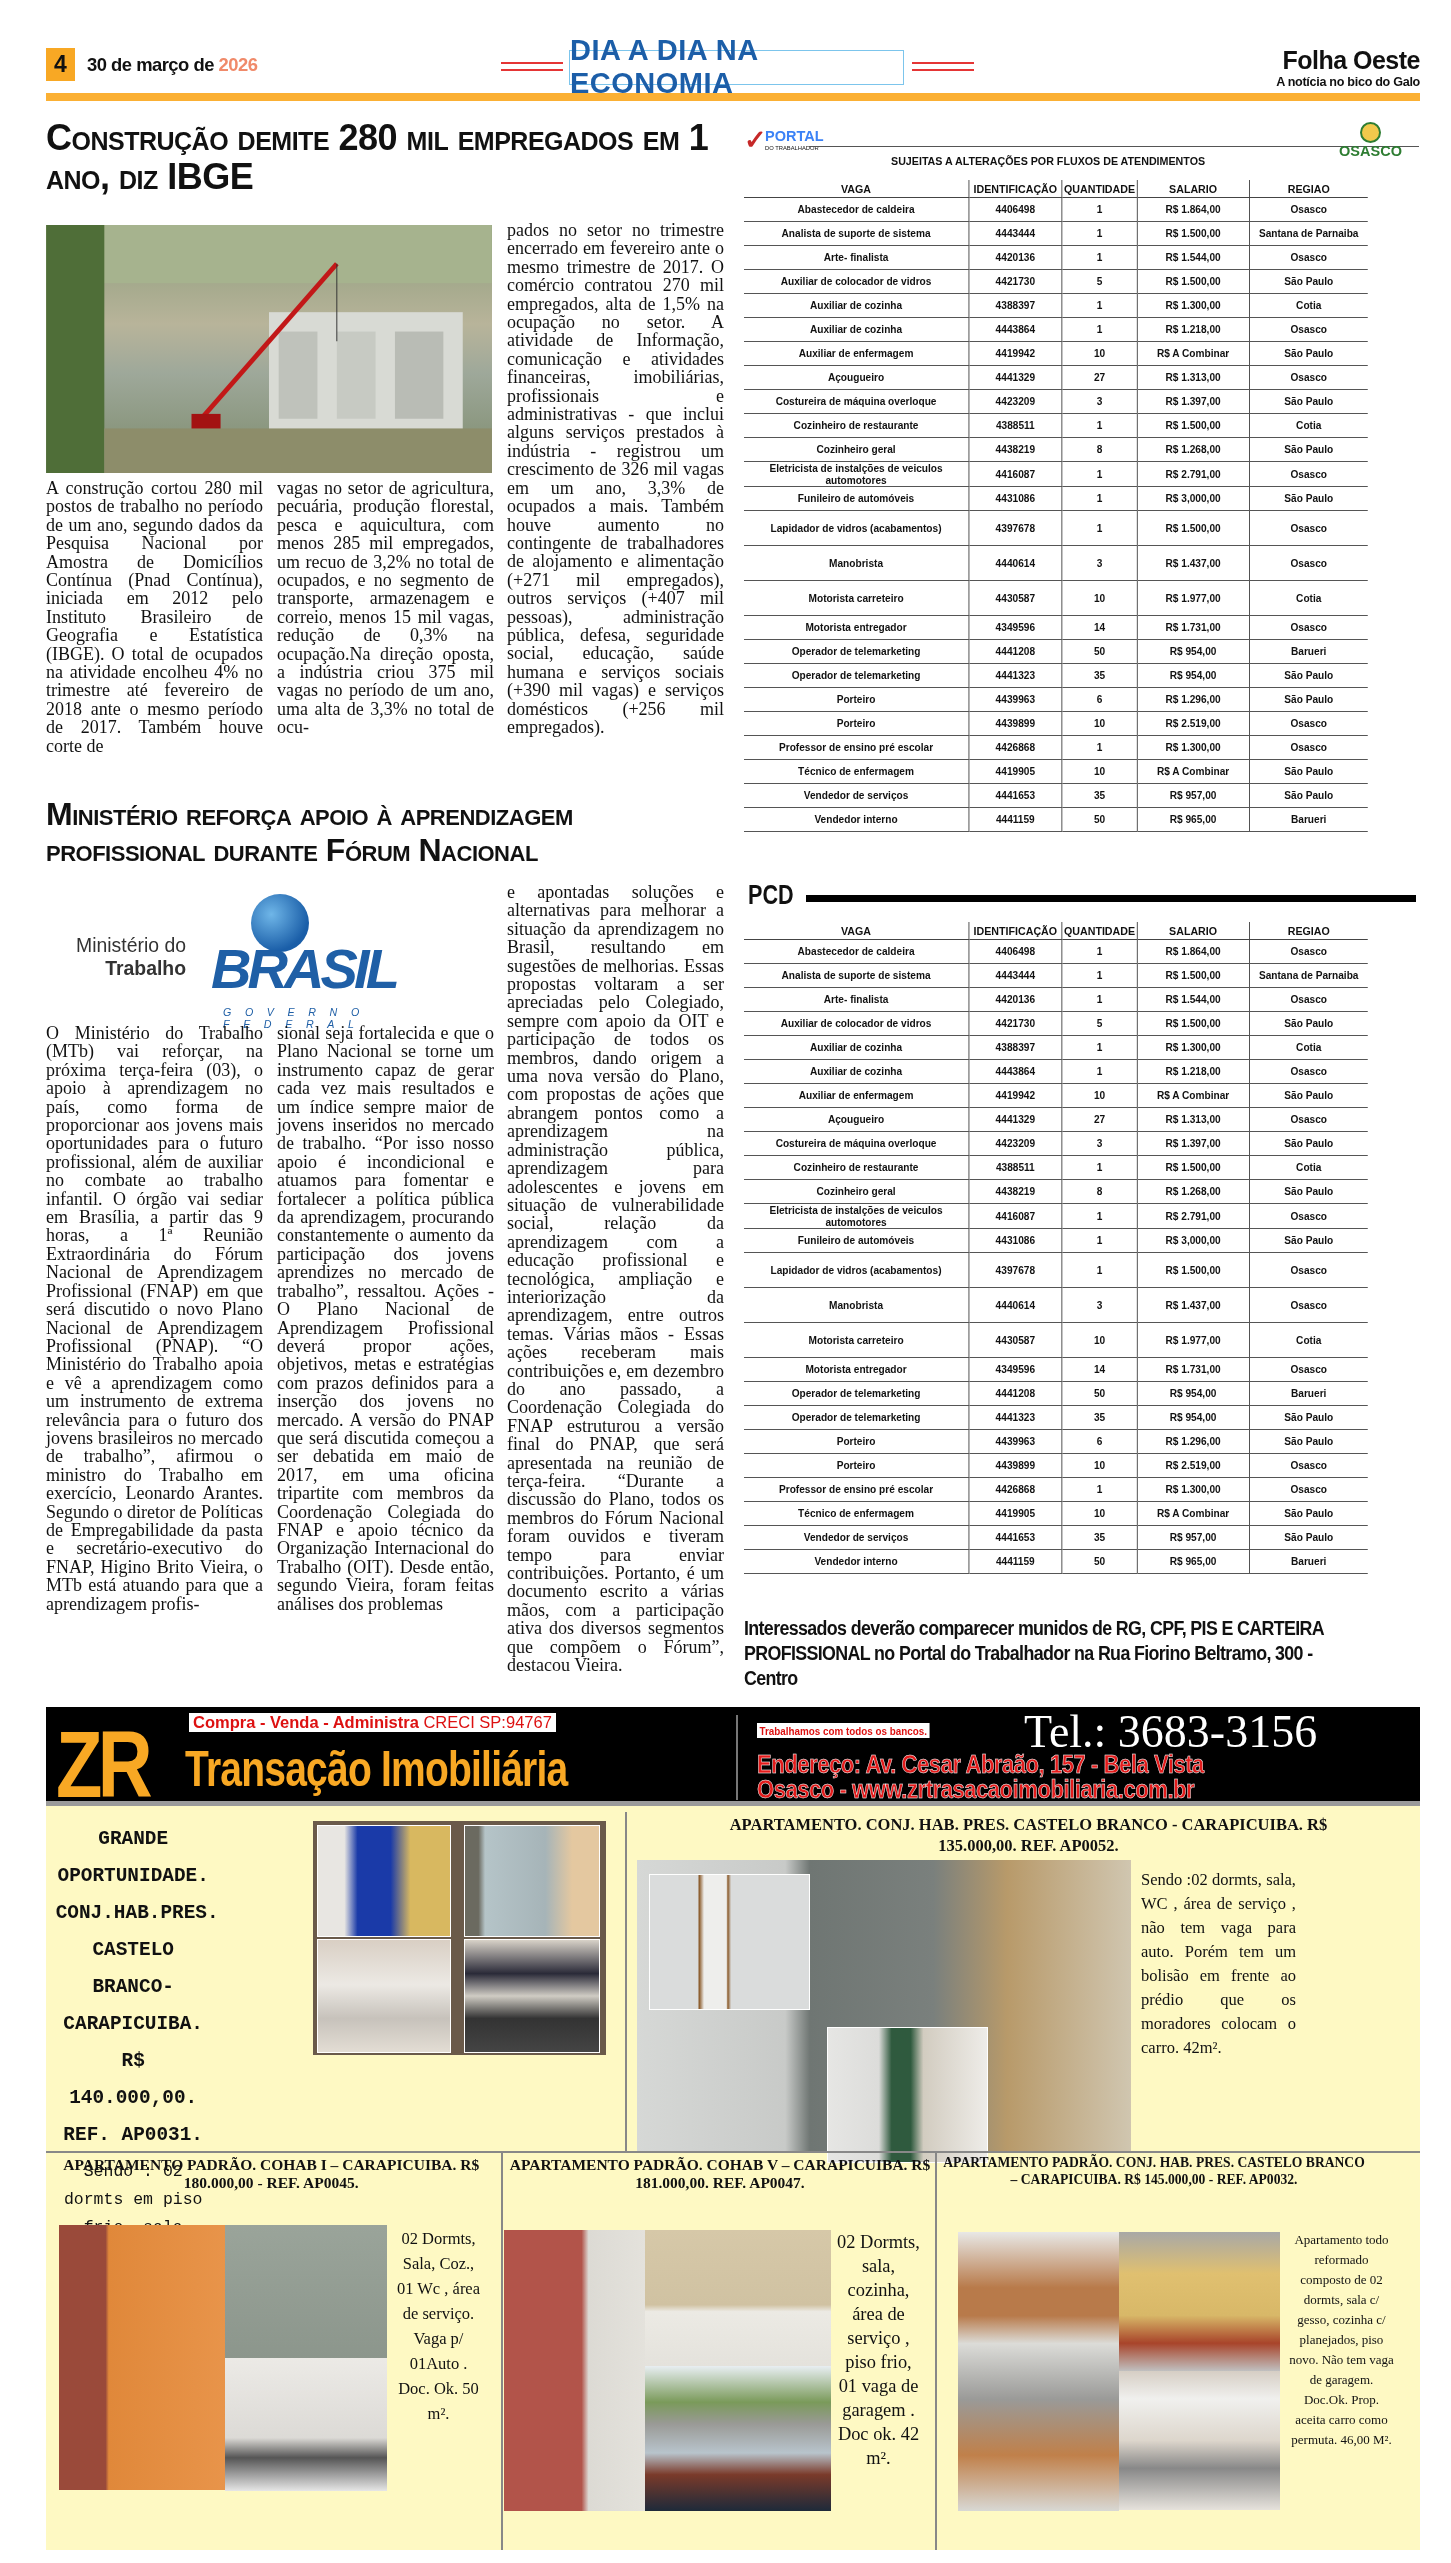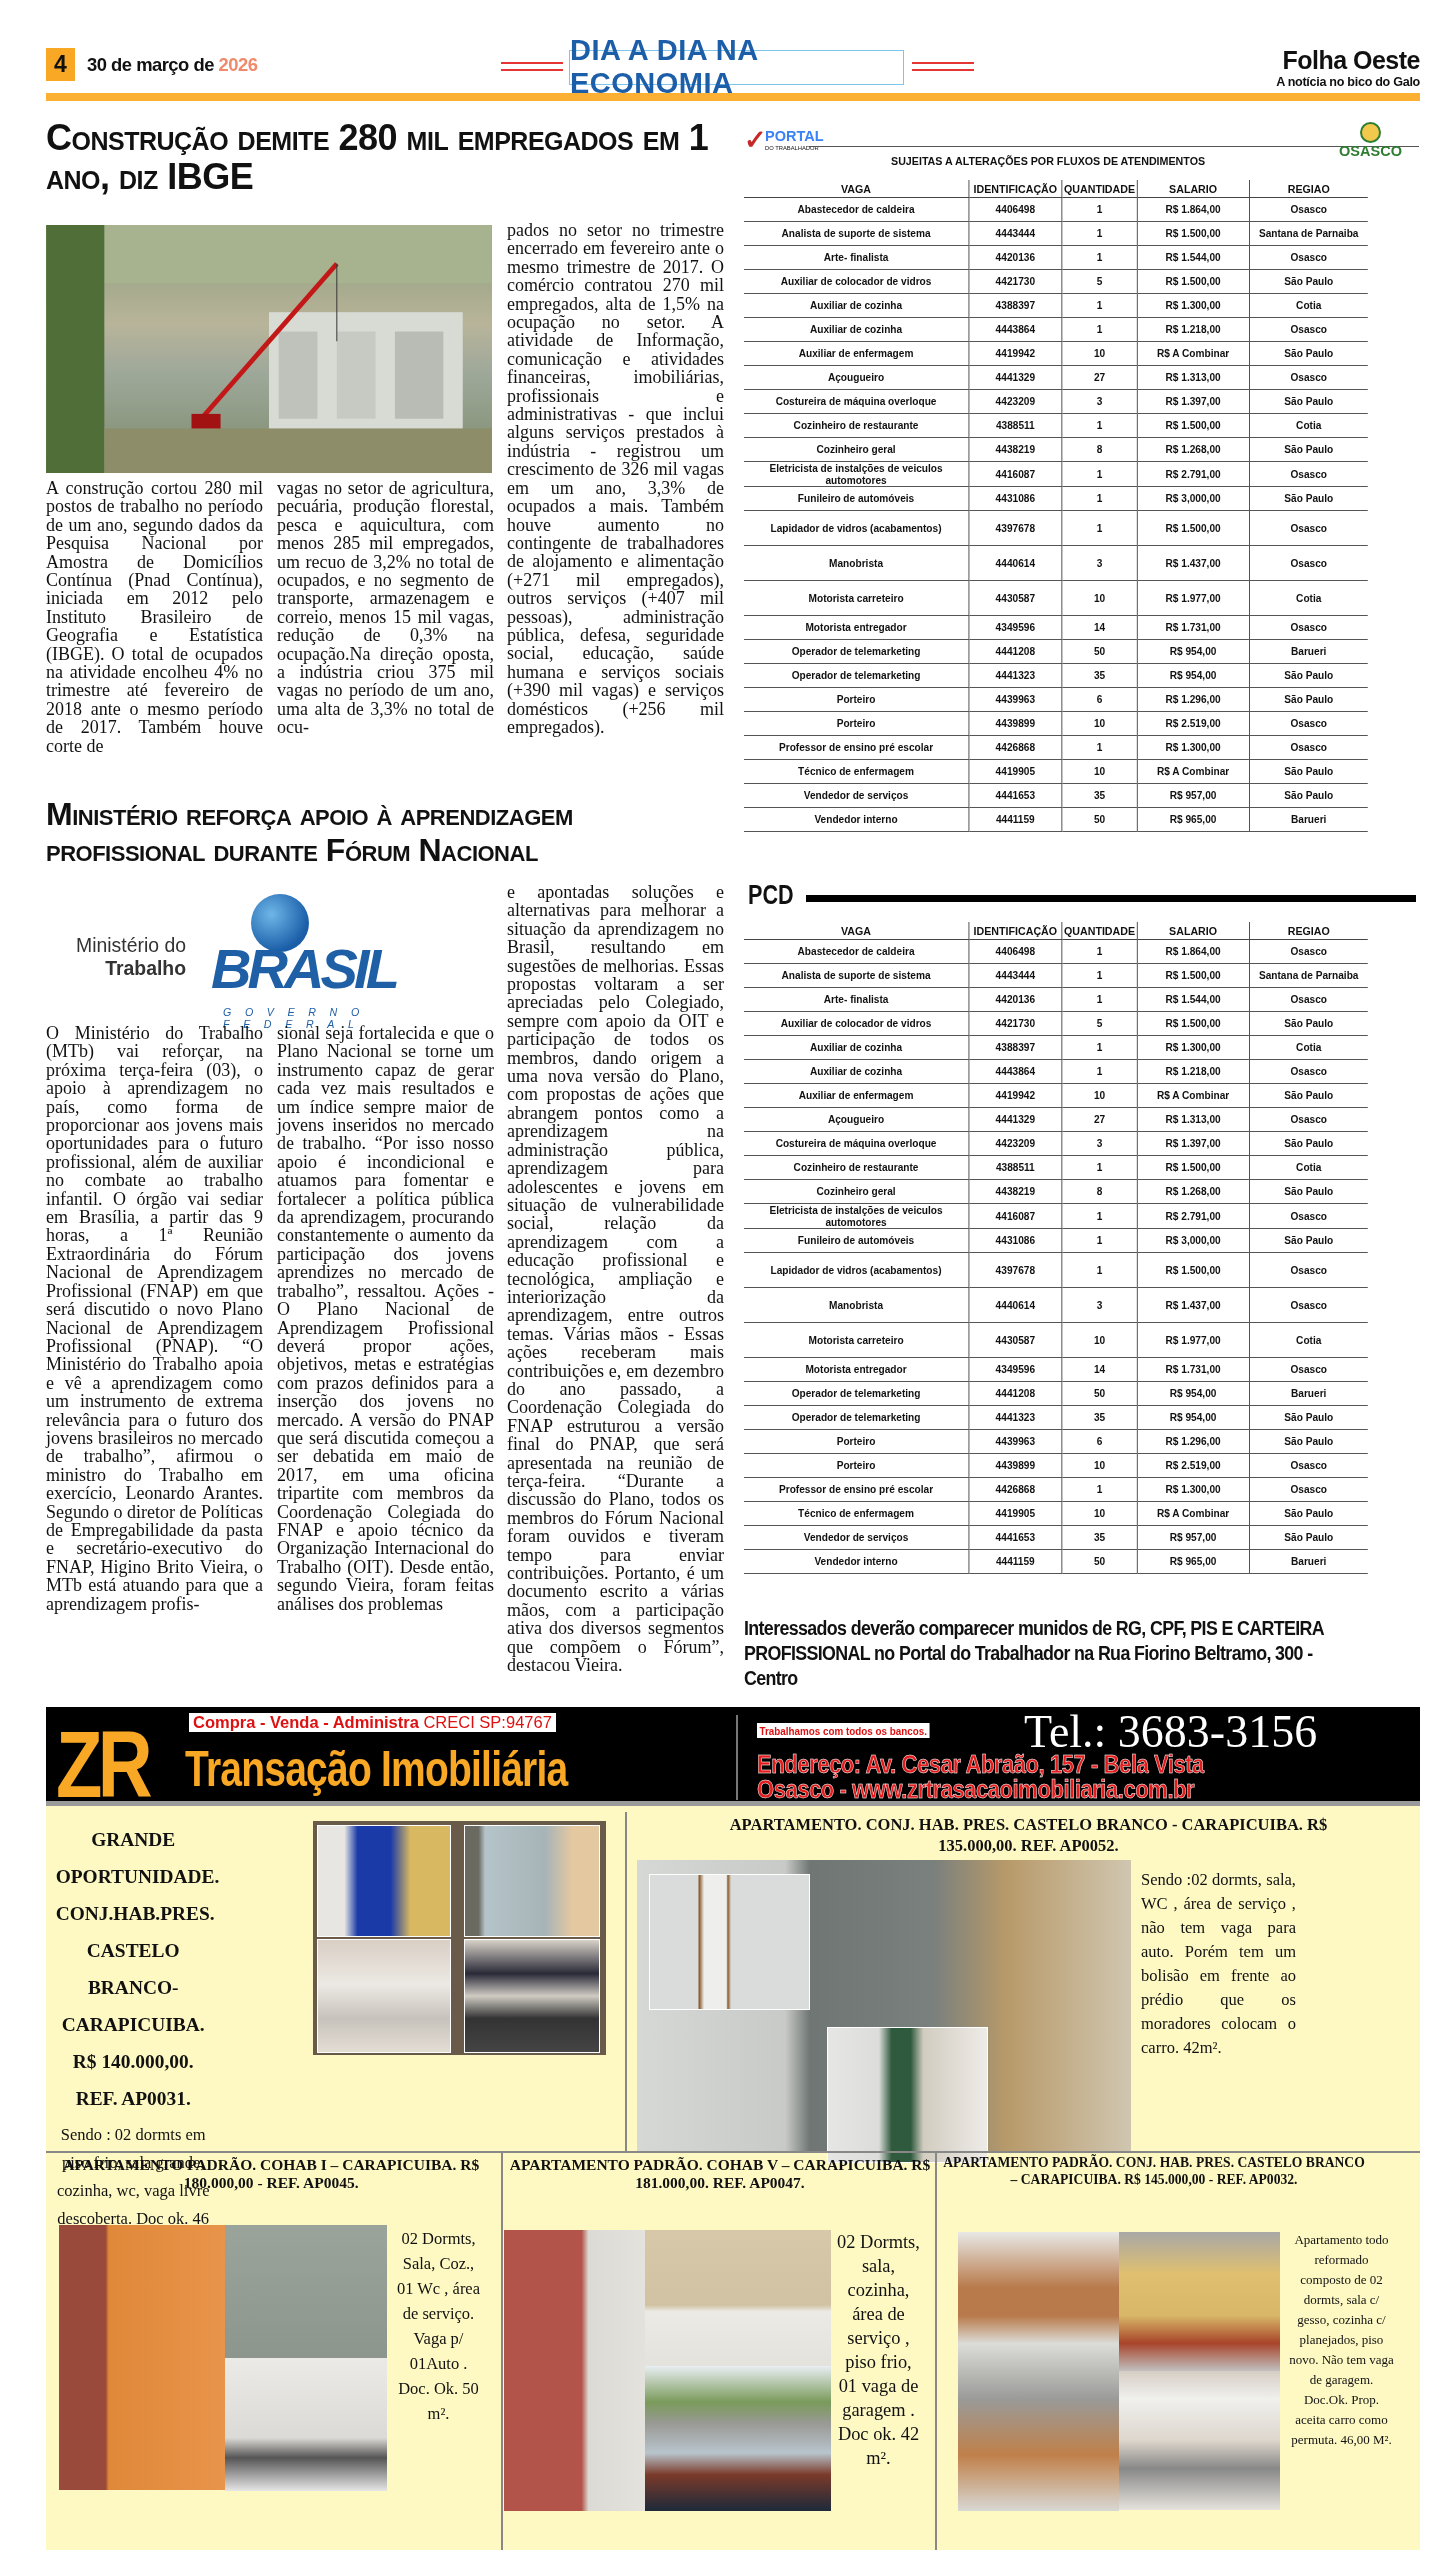--- a/index.html
+++ b/index.html
@@ -501,21 +501,21 @@
     <div class="tname">Transação Imobiliária</div>
     <div class="advsep"></div>
     <div class="banks">Trabalhamos com todos os bancos.</div>
     <div class="tel">Tel.: 3683-3156</div>
     <div class="addr">
       <div>Endereço: Av. Cesar Abraão, 157 - Bela Vista</div>
       <div>Osasco - www.zrtrasacaoimobiliaria.com.br</div>
     </div>
   </div>
 
-  <div class="lst" style="left:9.7px;top:114px;width:155px;">
+  <div class="lst" style="left:9.7px;top:114px;width:155px;font-family:Liberation Mono, monospace;">
     <div class="t" style="font-size:19.4px;line-height:37px;">
       <div>GRANDE</div>
       <div>OPORTUNIDADE.</div>
       <div>CONJ.HAB.PRES.</div>
       <div>CASTELO BRANCO-</div>
       <div>CARAPICUIBA.</div>
       <div>R$ 140.000,00.</div>
       <div>REF. AP0031.</div>
     </div>
     <div class="d" style="font-size:16.5px;line-height:28px;margin-top:3.9px;">Sendo : 02 dormts em piso frio, sala grande, cozinha, wc, vaga livre descoberta. Doc ok. 46 m².</div>

